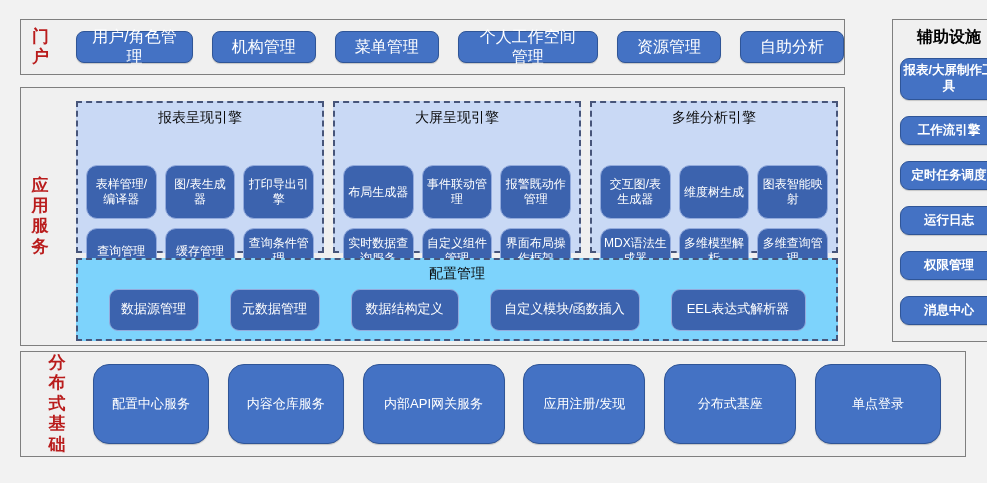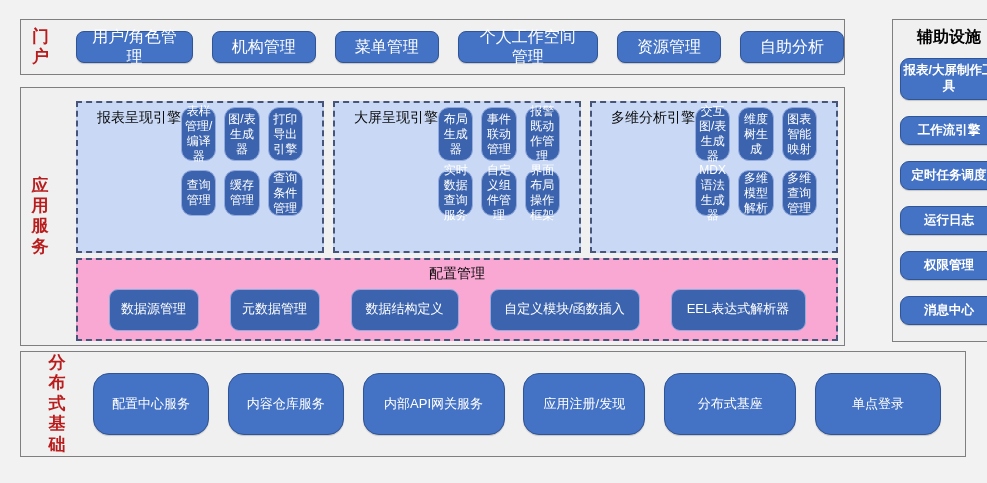--- a/index.html
+++ b/index.html
@@ -47,22 +47,23 @@
   
   .portal-row{display:flex;align-items:center;gap:19px;margin-left:26px;}
   .portal-row .btn{height:32px;font-size:16px;padding:0 14px;min-width:104px;}
   
   .engines{position:absolute;left:55px;top:13px;right:6px;height:152px;display:flex;gap:9px;}
   .engine{
     flex:1;
     background:#c9d9f5;
     border:2px dashed #47557a;
     box-sizing:border-box;
-    display:flex;flex-direction:row;
-    padding:4px 19px 10px;
+    display:flex;flex-direction:column;
+    padding:4px 8px 10px;
+    gap:33px;
   }
   .engine-title{
     text-align:center;font-size:14px;color:#0a0a0a;
     padding:2px 0 5px;flex:0 0 auto;
   }
   .engine-grid{
     flex:1;display:grid;
     grid-template-columns:repeat(3,1fr);
     grid-template-rows:54px 46px;
     gap:9px 8px;
@@ -71,35 +72,35 @@
     background:#3c63ae;
     border:1px solid #93abdd;
     border-radius:11px;
     font-size:12px;
     padding:2px 3px;
     box-shadow:none;
   }
   
   .config{
     position:absolute;left:55px;top:170px;right:6px;height:83px;
-    background:#f9a8d4;border:2px dashed #47557a;box-sizing:border-box;
+    background:#7dd3fc;border:2px dashed #47557a;box-sizing:border-box;
     display:flex;flex-direction:column;padding:3px 10px 8px;
   }
   .config-row{flex:1;display:flex;justify-content:center;align-items:center;gap:31px;}
   .config-row .btn{height:42px;font-size:13px;border-radius:9px;background:#3c63ae;border:1px solid #93abdd;box-shadow:none;padding:0 10px;}
   
   .aux-title{text-align:center;font-size:16px;font-weight:bold;color:#000;margin-bottom:10px;}
   .aux-col{display:flex;flex-direction:column;align-items:center;gap:16px;font-weight:bold;}
   .aux-col .btn{width:98px;min-height:29px;font-size:12.5px;border-radius:9px;padding:4px 2px;}
   
   .dist-row{
     position:absolute;left:72px;right:24px;top:50%;transform:translateY(-50%);
     display:flex;justify-content:space-between;align-items:center;
   }
-  .dist-row .btn{height:62px;font-size:13px;border-radius:16px;}
+  .dist-row .btn{height:80px;font-size:13px;border-radius:16px;}
 </style>
 </head>
 <body>
 
 <div class="page">
 
   <section class="box portal">
     <div class="vlabel">门户</div>
     <div class="portal-row">
       <div class="btn">用户/角色管理</div>

